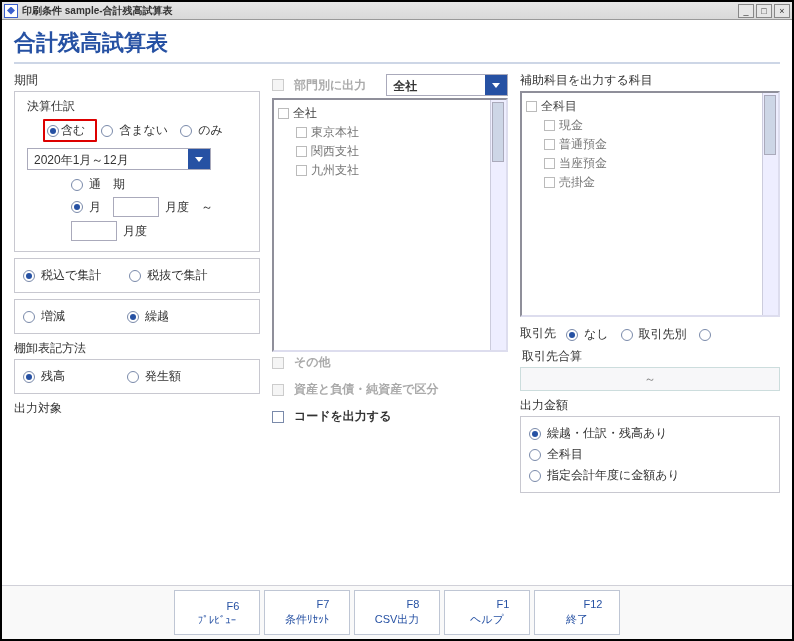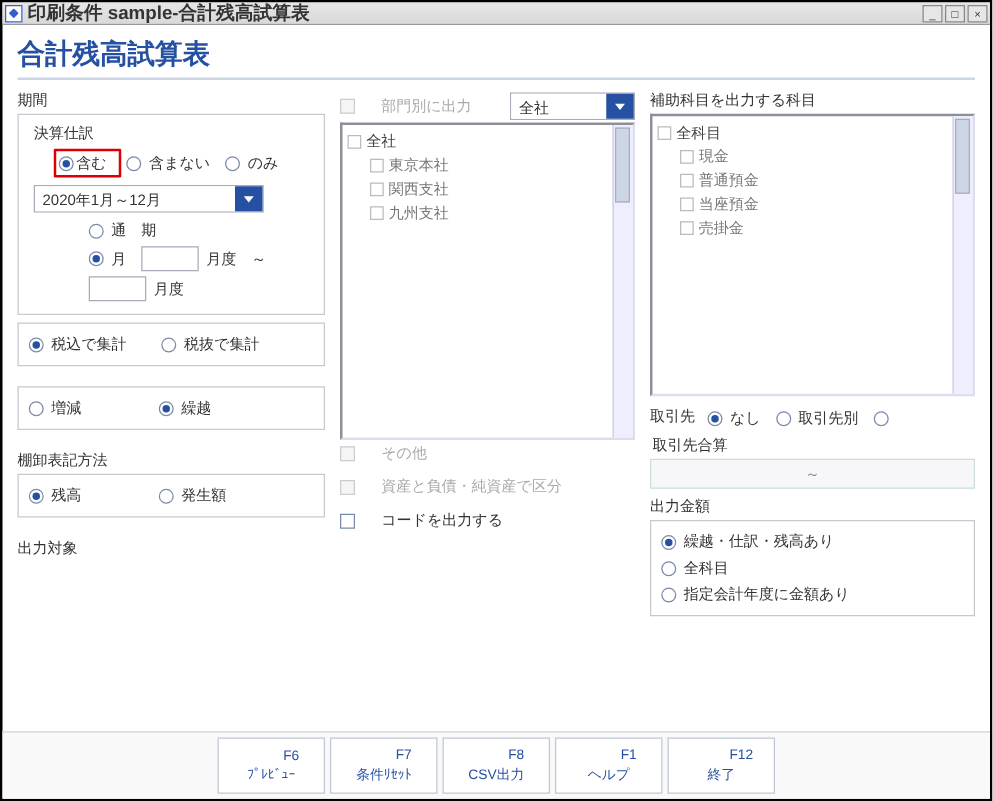--- a/index.html
+++ b/index.html
@@ -1,21 +1,21 @@
 <!DOCTYPE html>
 <html><head>
 <meta charset="utf-8">
 <style>
   * { box-sizing: border-box; font-family: "MS PGothic", "Meiryo", sans-serif; }
   body { margin: 0; background: #fff; font-size: 12px; color: #333; }
   .outer-border { border: 2px solid #000; width: 794px; height: 641px; display: flex; flex-direction: column; }
   .titlebar { height: 18px; background: linear-gradient(#e6e6e6,#d9d9d9); border-bottom: 1px solid #999; display: flex; align-items: center; padding: 0 2px; }
   .title-icon { width: 14px; height: 14px; background: #fff; border: 1px solid #3a5fcd; margin-right: 4px; display:flex; align-items:center; justify-content:center;}
   .title-icon-inner{width:8px;height:8px;background:#3a5fcd; clip-path: polygon(50% 0,100% 50%,50% 100%,0 50%);}
-  .title-text { font-size: 15px; font-weight: bold; }
+  .title-text { font-size: 10px; font-weight: bold; }
   .tbar-spacer { flex: 1; }
   .tbar-btn { width: 16px; height: 14px; background: #e6e6e6; border: 1px solid #888; margin-left: 2px; display:flex; align-items:center; justify-content:center; font-size:9px; font-family:Arial;}
   .page-title-wrap { padding: 8px 12px 2px 12px; }
   .page-title { font-size: 22px; font-weight: bold; color: #2651a3; }
   .title-hr { border: none; border-top: 2px solid #cdd6e6; margin: 4px 0 0 0; }
   .main { flex: 1; display: flex; padding: 6px 12px 0 12px; gap: 12px; overflow:hidden;}
   .col-left { width: 246px; display:flex; flex-direction:column; }
   .col-mid { width: 236px; display:flex; flex-direction:column;}
   .col-right { flex: 1; display:flex; flex-direction:column;}
   .panel { border: 1px solid #c8c8d0; background: #fff; padding: 6px 12px; margin-bottom: 6px; }
@@ -36,29 +36,29 @@
   .month-box{ width:46px; height:20px; border:1px solid #aab; background:#fff; display:inline-block; vertical-align:middle;}
   .tree-box{ border: 2px inset #dde; background:#fff; height: 254px; position:relative; overflow:hidden;}
   .tree-inner{ padding:4px 4px;}
   .tree-row{ display:flex; align-items:center; padding:1px 0;}
   .tree-row .indent{ width:18px;}
   .tree-row .tchk{ width:11px; height:11px; border:1px solid #bbb; margin-right:4px; flex:none;}
   .tree-label{ color:#777;}
   .tree-label.root{ color:#444; font-weight:normal;}
   .scroll-v{ position:absolute; right:0; top:0; bottom:0; width:16px; background:#eef; border-left:1px solid #ccd;}
   .scroll-thumb{ position:absolute; top:2px; right:2px; width:12px; height:60px; background:#cdd6e6; border:1px solid #aab;}
-  .mid-check-row{ display:flex; align-items:center; padding:2px 0; gap:19px;}
+  .mid-check-row{ display:flex; align-items:center; padding:2px 0; gap:8px;font-weight:bold;}
   .range-box{ border:1px solid #cdd; height:24px; display:flex; align-items:center; justify-content:center; background:#f7f7f9; color:#888;}
   .sect-break{ height:6px;}
   .footer{ height:54px; background:#f9f9f9; border-top:1px solid #d0d0d8; display:flex; }
   .footer-spacer{ width:170px;}
   .fbtn{ width:86px; margin:4px 2px; border:1px solid #bfc6d4; background:#fff; display:flex; flex-direction:column; align-items:center; justify-content:center; font-size:11px; color:#2651a3;}
   .fbtn .fkey{ margin-bottom:2px;padding-left:32px;}
   .fieldset-title{ font-size:12px; color:#333; margin:0 0 2px 0;}
-  .sub-inset{ border:1px solid #c8c8d0; padding:6px 8px; margin-bottom:16px;}
+  .sub-inset{ border:1px solid #c8c8d0; padding:6px 8px; margin-bottom:6px;}
   .col-left .sub-inset .radio-row{justify-content:flex-start;}
 </style>
 </head>
 <body>
 
 <div class="outer-border">
 
   <div class="titlebar">
     <div class="title-icon">
         <div class="title-icon-inner"></div>

